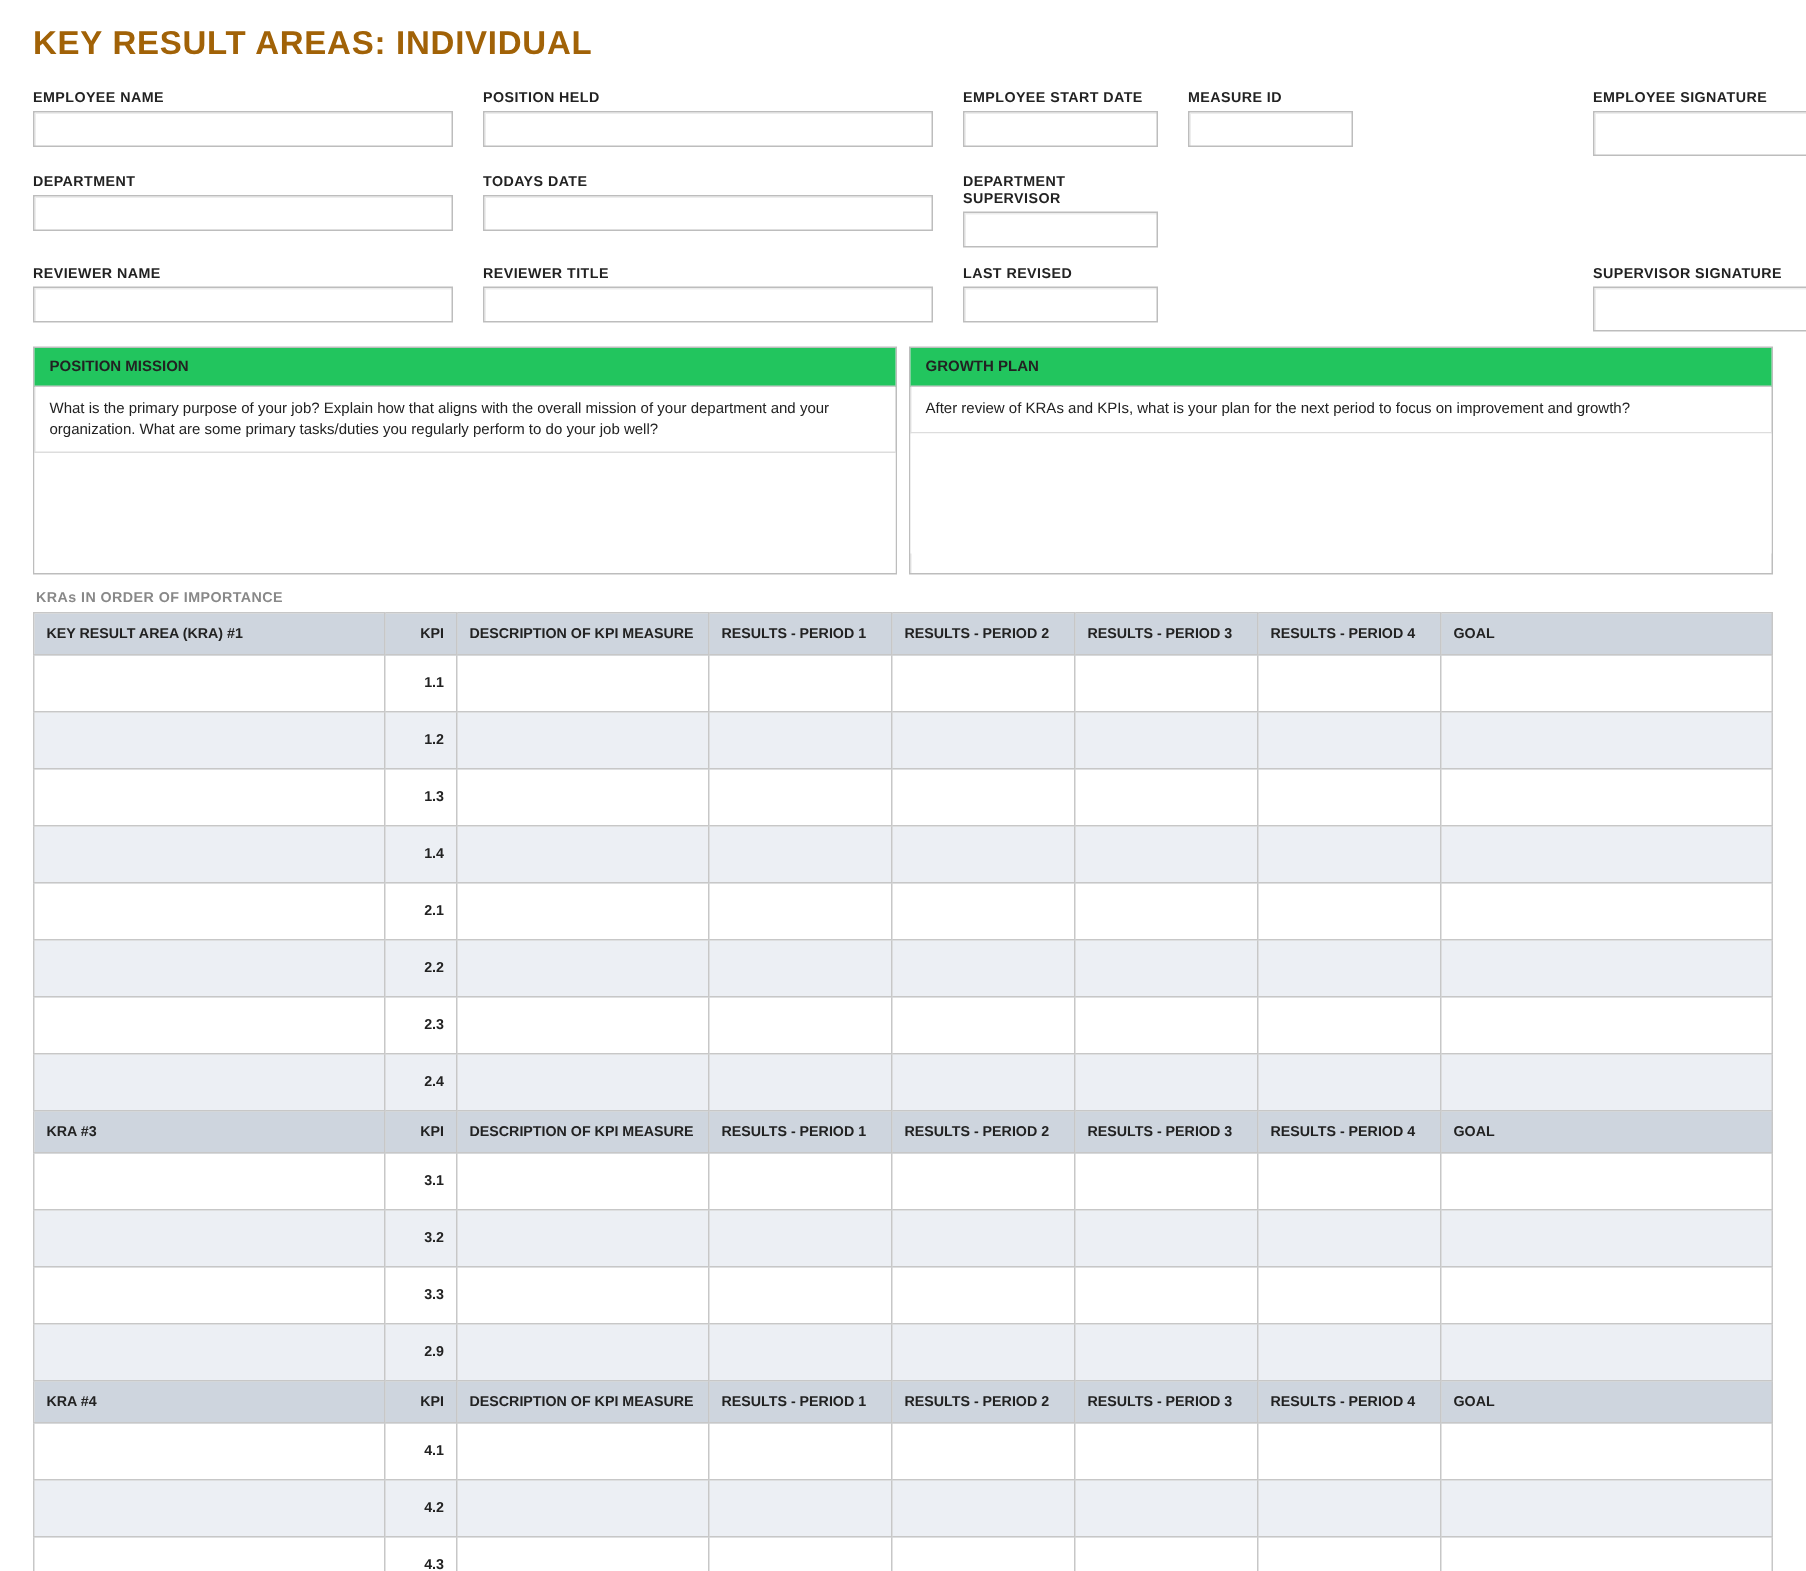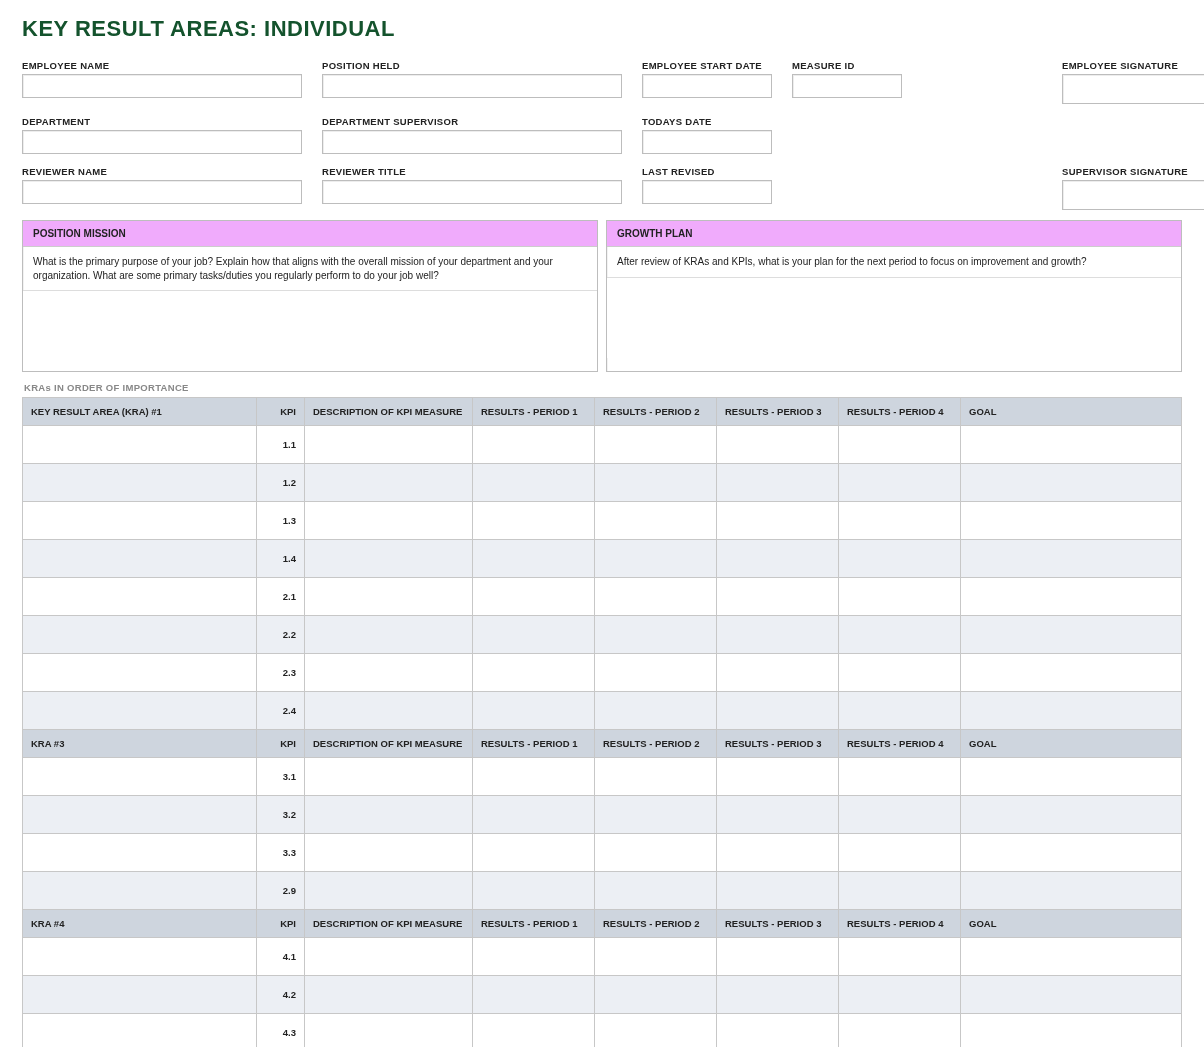--- a/index.html
+++ b/index.html
@@ -8,21 +8,21 @@
     background: #fff;
     margin: 0;
     padding: 12px 22px;
     color: #222;
     font-size: 11px;
   }
   h1 {
     font-size: 22px;
     font-weight: bold;
     letter-spacing: 0.5px;
-    color: #14532d;
+    color: #a16207;
     margin: 4px 0 16px 0;
   }
 
   
   .info-grid {
     display: grid;
     grid-template-columns: 280px 300px 130px 110px 120px 195px;
     gap: 6px 20px;
     margin-bottom: 10px;
   }
@@ -47,21 +47,21 @@
     display: grid;
     grid-template-columns: 1fr 1fr;
     gap: 8px;
     margin-bottom: 10px;
   }
   .panel {
     border: 1px solid #bdbdbd;
     box-shadow: inset 1px 1px 0 rgba(0,0,0,0.05);
   }
   .panel-header {
-    background: #f0abfc;
+    background: #22c55e;
     font-size: 10px;
     font-weight: bold;
     padding: 7px 10px;
     border-bottom: 1px solid #ccc;
   }
   .panel-desc {
     font-size: 10px;
     padding: 8px 10px;
     line-height: 1.35;
     border-bottom: 1px solid #ddd;
@@ -133,25 +133,25 @@
     <div class="field-input tall"></div>
   </div>
 </div>
 
 <div class="info-grid">
   <div class="field">
     <div class="field-label">DEPARTMENT</div>
     <div class="field-input"></div>
   </div>
   <div class="field">
+    <div class="field-label">TODAYS DATE</div>
+    <div class="field-input"></div>
+  </div>
+  <div class="field">
     <div class="field-label">DEPARTMENT SUPERVISOR</div>
-    <div class="field-input"></div>
-  </div>
-  <div class="field">
-    <div class="field-label">TODAYS DATE</div>
     <div class="field-input"></div>
   </div>
   <div class="spacer"></div>
   <div class="spacer"></div>
   <div class="spacer"></div>
 </div>
 
 <div class="info-grid">
   <div class="field">
     <div class="field-label">REVIEWER NAME</div>

